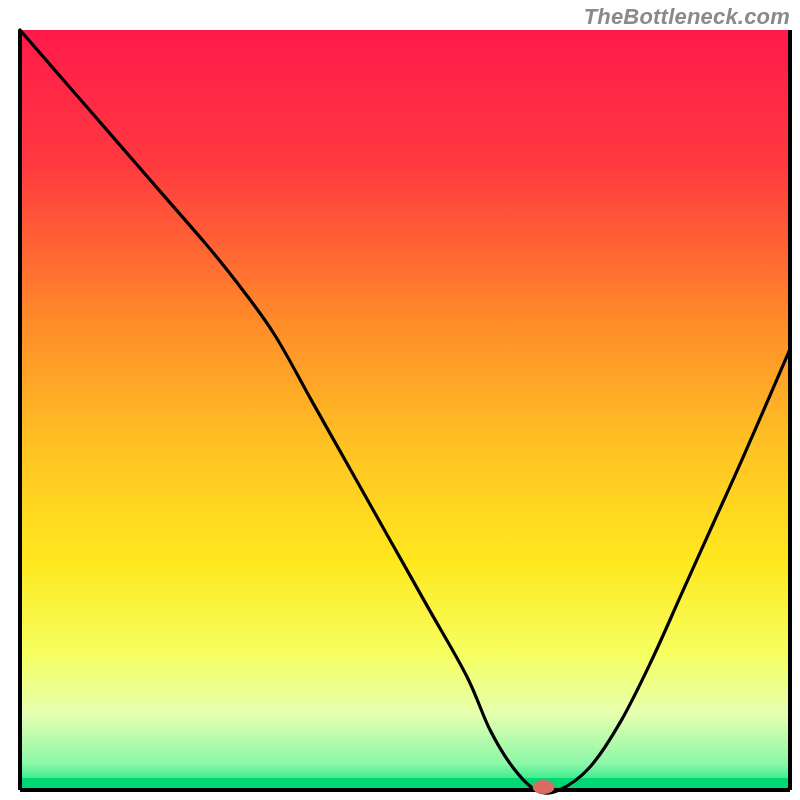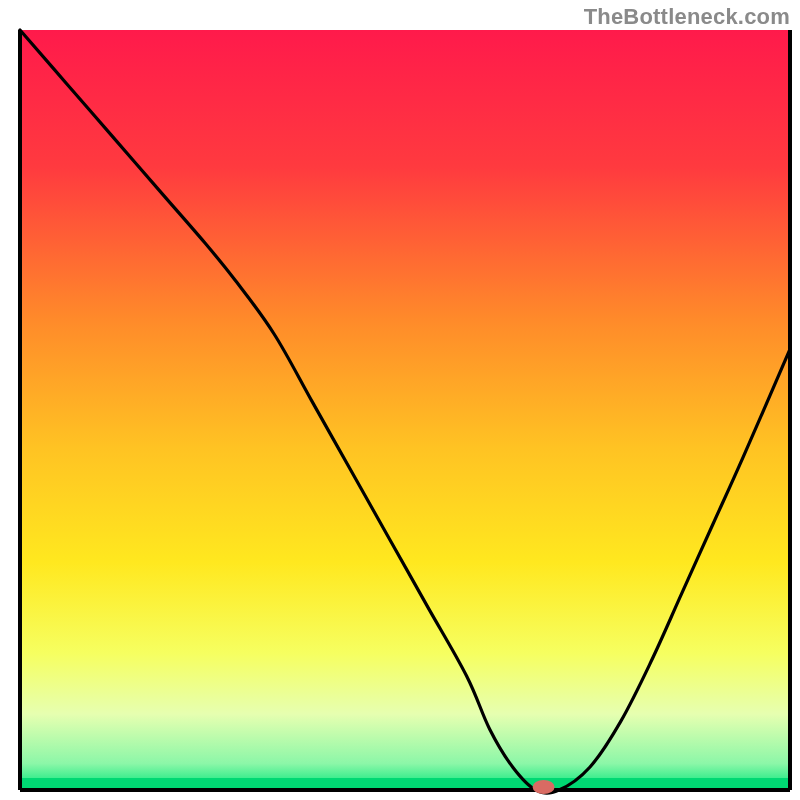--- a/index.html
+++ b/index.html
@@ -8,20 +8,21 @@
     width: 800px;
     height: 800px;
     background: #ffffff;
     font-family: Arial, Helvetica, sans-serif;
     overflow: hidden;
   }
   .canvas-wrap {
     position: relative;
     width: 800px;
     height: 800px;
+    font-style: italic;
   }
   svg {
     position: absolute;
     top: 0;
     left: 0;
   }
   .watermark {
     position: absolute;
     top: 4px;
     right: 10px;

